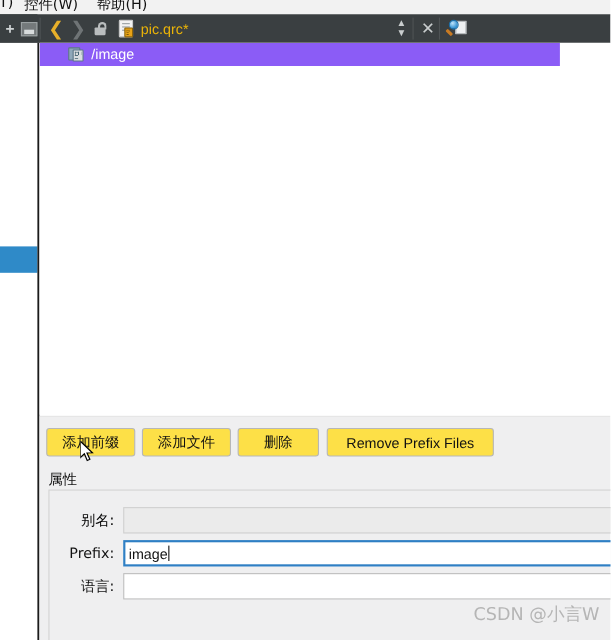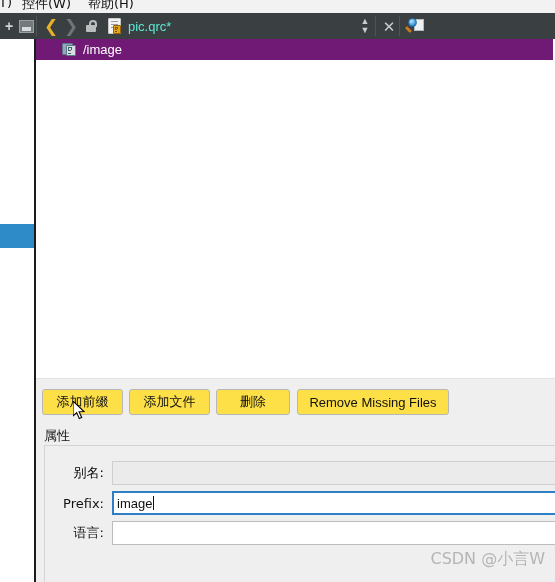--- a/index.html
+++ b/index.html
@@ -77,21 +77,21 @@
   .file-glyph .qt:after{
     content:"";position:absolute;left:1px;top:1px;width:4px;height:5px;
     background:
       linear-gradient(to right,#7a5708 1px,transparent 1px) repeat-x,
       linear-gradient(to bottom,#7a5708 1px,transparent 1px) repeat-y;
     background-size:2px 2px;
   }
 
   .fname{
     position:absolute;left:128px;top:0;height:26px;display:flex;align-items:center;
-    color:#5eead4;font-size:13px;white-space:nowrap;
+    color:#eab308;font-size:13px;white-space:nowrap;
   }
 
   .split-ico{left:356px;width:18px;color:#c9cdce;font-size:9px;line-height:9px;flex-direction:column;}
   .close-ico{left:380px;width:18px;color:#c9cdce;font-size:15px;line-height:1;}
   .magnify-ico{left:404px;width:22px;}
   .mg{position:relative;width:17px;height:16px;}
   .mg .page{
     position:absolute;right:0;top:1px;width:10px;height:12px;background:#eef1f2;
     border:1px solid #b5babc;box-sizing:border-box;
   }
@@ -117,21 +117,21 @@
   }
 
   
   .editor{
     position:absolute;left:36px;top:39px;width:519px;height:543px;background:#ffffff;
   }
 
   
   .tree{position:absolute;left:0;top:0;width:519px;height:338px;background:#ffffff;overflow:hidden;}
   .tree-row{
-    position:absolute;left:0;top:0;width:517px;height:21px;background:#701a75;
+    position:absolute;left:0;top:0;width:473px;height:21px;background:#8b5cf6;
     display:flex;align-items:center;padding-left:26px;box-sizing:border-box;
   }
   .res-ico{position:relative;width:15px;height:15px;margin-right:6px;flex:none;}
   .res-ico .back{
     position:absolute;left:0;top:1px;width:11px;height:12px;background:#8fa8ba;
     border:1px solid #5d7789;box-sizing:border-box;border-radius:1px;
   }
   .res-ico .front{
     position:absolute;left:4px;top:3px;width:10px;height:11px;background:#d9dde0;
     border:1px solid #5d7789;box-sizing:border-box;border-radius:1px;
@@ -275,21 +275,21 @@
     </div>
 
     <div class="hsep"></div>
 
     <div class="bottom">
 
       <div class="btnrow">
         <div class="btn btn-1">添加前缀</div>
         <div class="btn btn-2">添加文件</div>
         <div class="btn btn-3">删除</div>
-        <div class="btn btn-4">Remove Missing Files</div>
+        <div class="btn btn-4">Remove Prefix Files</div>
       </div>
 
       <div class="groupcaption">属性</div>
       <div class="groupbox"></div>
 
       <div class="frow row-alias">
         <span class="lbl dim">别名:</span>
         <span class="fld disabled"></span>
       </div>
 

